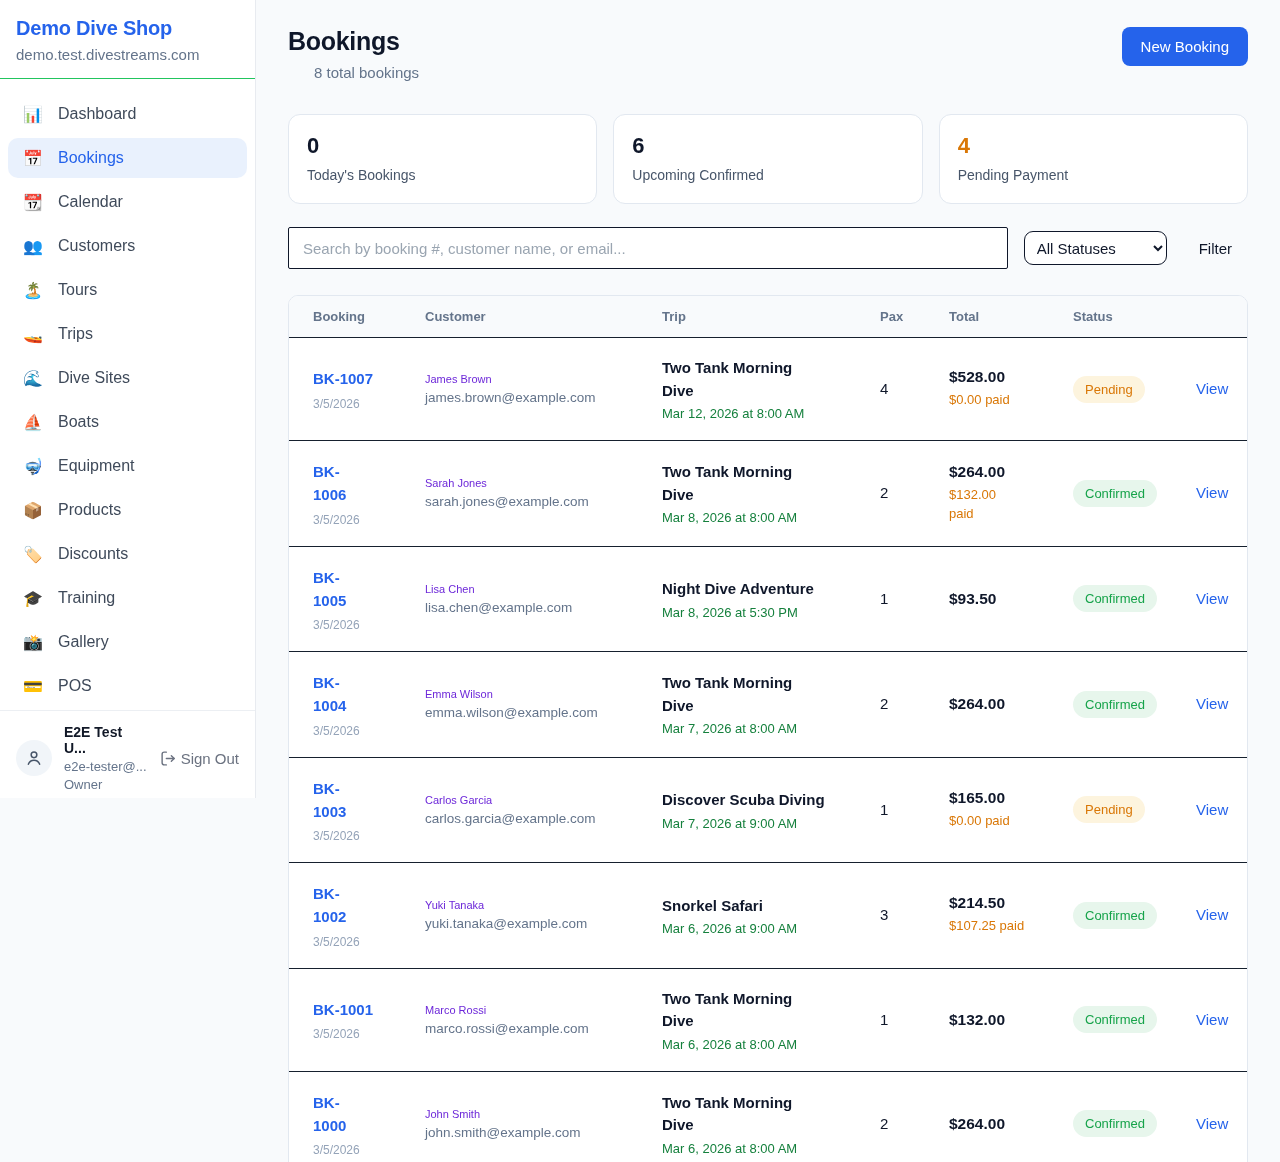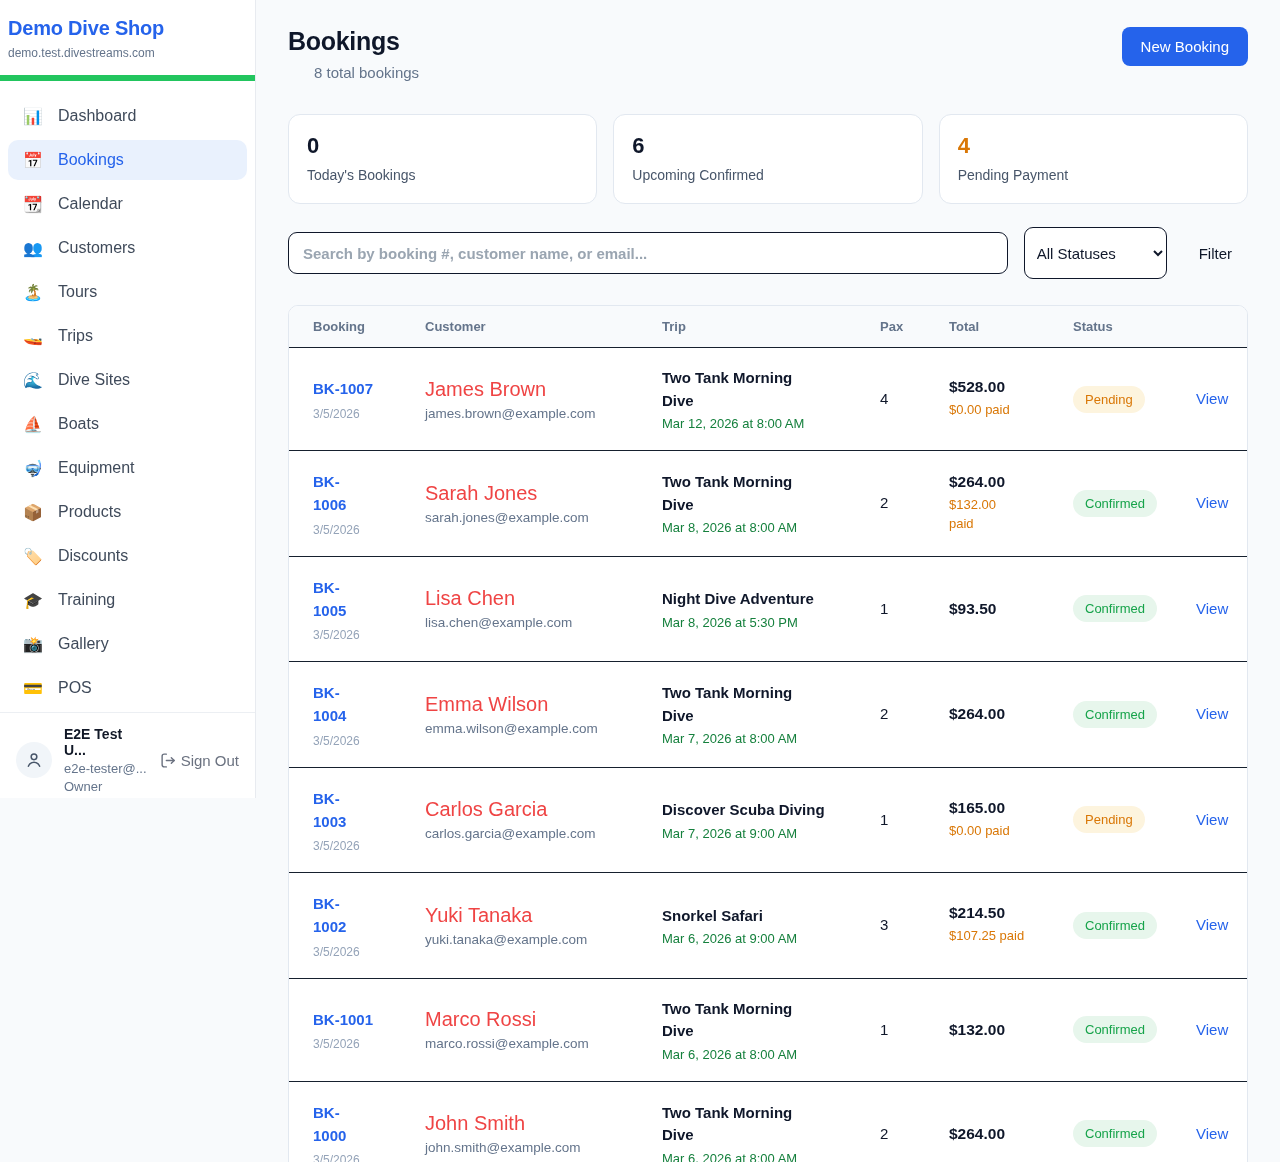--- a/index.html
+++ b/index.html
@@ -13,23 +13,23 @@
     align-items: flex-start;
   }
 
   
   .sidebar {
     width: 256px; min-width: 256px; height: 798px;
     background: #ffffff;
     border-right: 1px solid #e8ebf0;
     display: flex; flex-direction: column;
   }
-  .brand-block { padding: 17px 8px 15px; border-bottom: 6px solid #22c55e; }
+  .brand-block { padding: 17px 16px 15px; border-bottom: 1px solid #22c55e; }
   .brand { color: #2563eb; font-size: 20px; font-weight: bold; letter-spacing: -0.2px; }
-  .domain { color: #64748b; font-size: 12px; margin-top: 6px; }
+  .domain { color: #64748b; font-size: 15px; margin-top: 6px; }
 
   .nav { padding: 11px 8px 0; flex: 1; }
   .nav-item {
     display: flex; align-items: center; gap: 15px;
     height: 40px; margin: 4px 0; padding: 0 15px;
     border-radius: 10px; font-size: 16px; color: #3f4a5a; cursor: pointer;
   }
   .nav-item.active { background: #e9f1fd; color: #2563eb; font-weight: 500; }
   .nav-icon { width: 20px; font-size: 16px; text-align: center; flex: none; }
 
@@ -64,27 +64,27 @@
   .stat-card {
     flex: 1; background: #fff; border: 1px solid #e2e8f0; border-radius: 12px;
     padding: 18px 18px 20px;
   }
   .stat-value { font-size: 22px; font-weight: bold; color: #0f172a; }
   .stat-value.highlight { color: #d97706; }
   .stat-label { font-size: 14px; color: #475569; margin-top: 8px; }
 
   .filter-row { display: flex; align-items: center; gap: 16px; margin-top: 23px; }
   .search-input {
-    flex: 1; height: 42px; border: 1px solid #0f172a; border-radius: 9px;
+    flex: 1; height: 42px; border: 1px solid #0f172a; border-radius: 2px;
     padding: 0 14px; font-size: 15px; color: #0f172a; background: #fff;
-    font-family: inherit; outline: none; font-weight: bold;
+    font-family: inherit; outline: none;
   }
   .search-input::placeholder { color: #9aa5b1; }
   .status-select {
-    height: 52px; width: 143px; border: 1px solid #0f172a; border-radius: 9px;
+    height: 34px; width: 143px; border: 1px solid #0f172a; border-radius: 9px;
     background: #fff; font-size: 15px; color: #0f172a; padding: 0 8px;
     font-family: inherit;
   }
   .filter-btn {
     font-size: 15px; color: #0f172a; background: none; border: none;
     font-family: inherit; padding: 0 16px; cursor: pointer;
   }
 
   
   .table-card {
@@ -98,21 +98,21 @@
     border-bottom: 1px solid #16202e;
   }
   thead th:first-child, tbody td:first-child { padding-left: 24px; }
   tbody td { padding: 19px 12px 19px 0; vertical-align: middle; }
   tbody tr + tr td { border-top: 1px solid #16202e; }
 
   .booking-link { color: #2563eb; font-weight: bold; font-size: 15px; text-decoration: none; display: inline-block; line-height: 1.55; }
   .booking-link.narrow { max-width: 48px; }
   .booking-date { font-size: 12px; color: #94a3b8; margin-top: 6px; }
 
-  .cust-name { font-size: 20px; color: #ef4444; }
+  .cust-name { font-size: 11px; color: #6d28d9; }
   .cust-email { font-size: 13.5px; color: #64748b; margin-top: 5px; }
 
   .trip-name { font-size: 15px; font-weight: bold; color: #0f172a; max-width: 165px; line-height: 1.5; }
   .trip-time { font-size: 13px; color: #15803d; margin-top: 4px; }
 
   .pax-val { font-size: 15px; color: #0f172a; }
 
   .total-amount { font-size: 15.5px; font-weight: bold; color: #0f172a; }
   .total-paid { font-size: 13px; color: #d97706; font-weight: 500; margin-top: 5px; line-height: 1.45; }
   .total-paid.narrow { max-width: 62px; }

